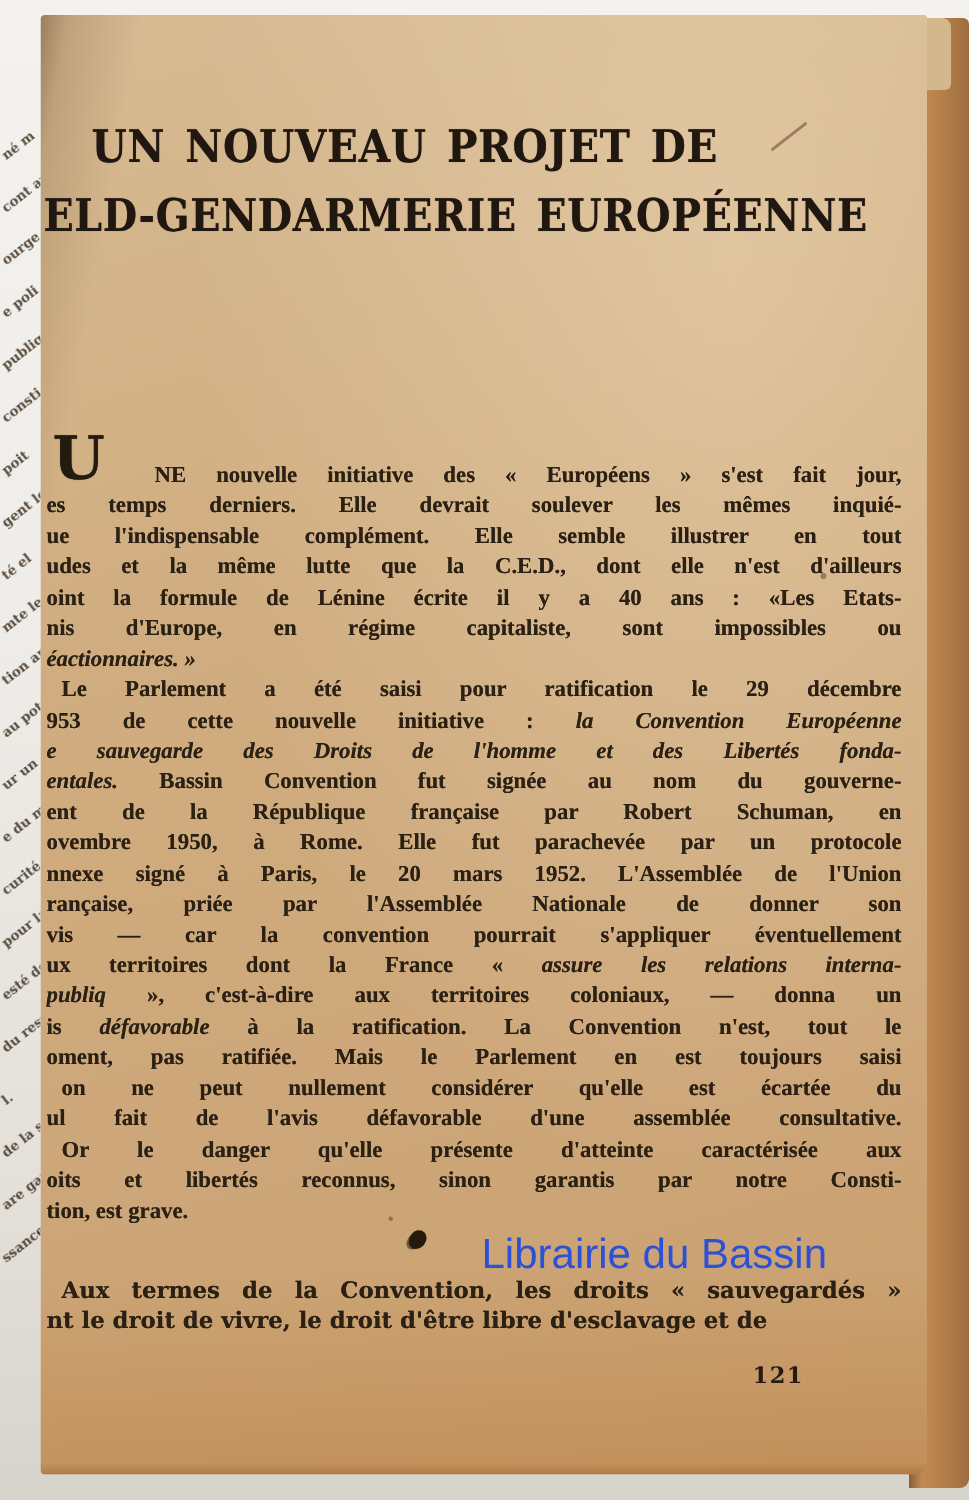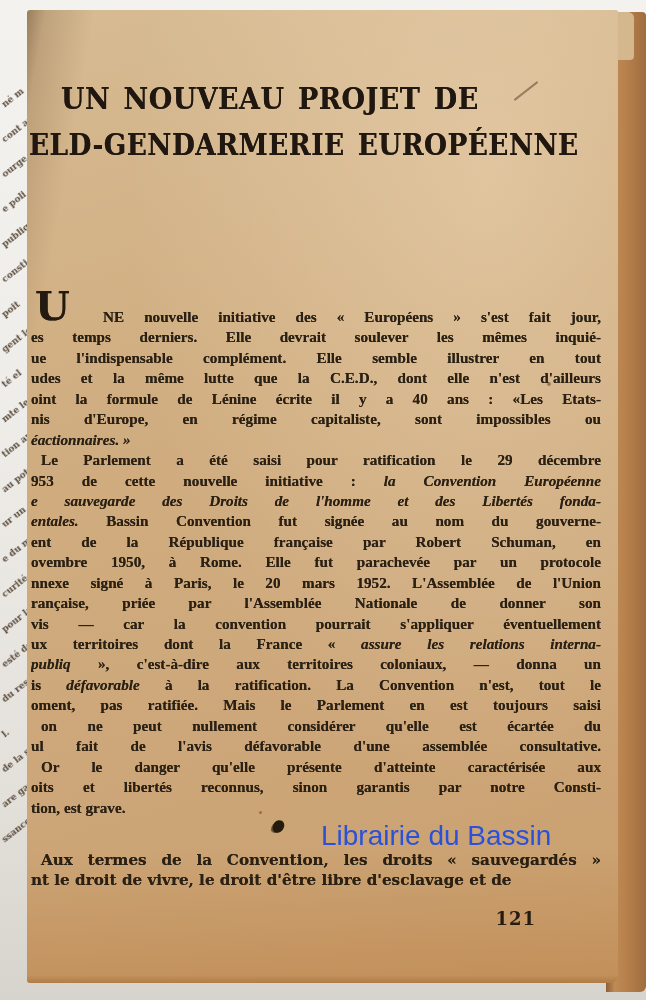--- a/index.html
+++ b/index.html
@@ -68,21 +68,21 @@
     position:absolute; left:8px; top:276px; font-size:40px; line-height:40px;
     font-weight:700; color:#241b10; text-shadow:0 0 .5px rgba(36,27,16,.8);
   }
   .ornament{
     position:absolute; left:246px; top:810px; width:11px; height:13px;
     background:#241a0e; border-radius:55% 45% 60% 40%; transform:rotate(18deg);
     box-shadow:-2px 2px 0 -1px rgba(36,26,14,.55);
   }
   .page-number{
     position:absolute; left:0; top:898px; width:509px; text-align:right;
-    font-size:18px; font-weight:700; letter-spacing:1px; color:#251c11;
+    font-size:15px; font-weight:700; letter-spacing:1px; color:#251c11;
   }
   .scratch{
     position:absolute; left:484px; top:80px; width:30px; height:2px;
     background:rgba(100,68,44,.55); transform:rotate(-38deg); border-radius:2px;
   }
   .speck{ position:absolute; background:rgba(90,60,35,.5); border-radius:50%; }
   .sp1{ left:520px; top:372px; width:4px; height:4px; }
   .sp2{ left:232px; top:801px; width:3px; height:3px; }
   .watermark{
     position:absolute; left:281px; top:820px; white-space:nowrap;

